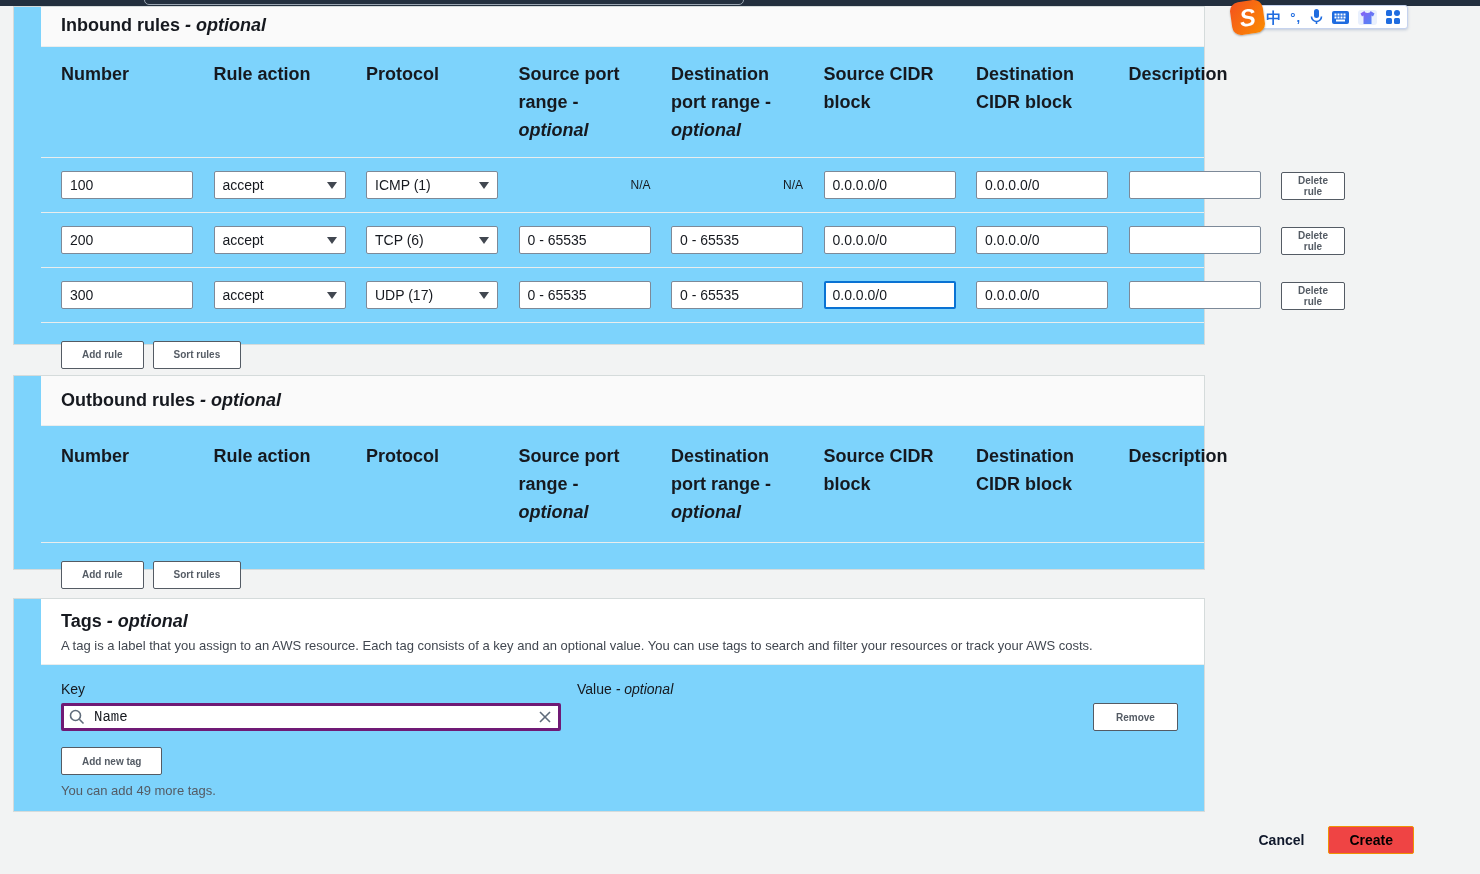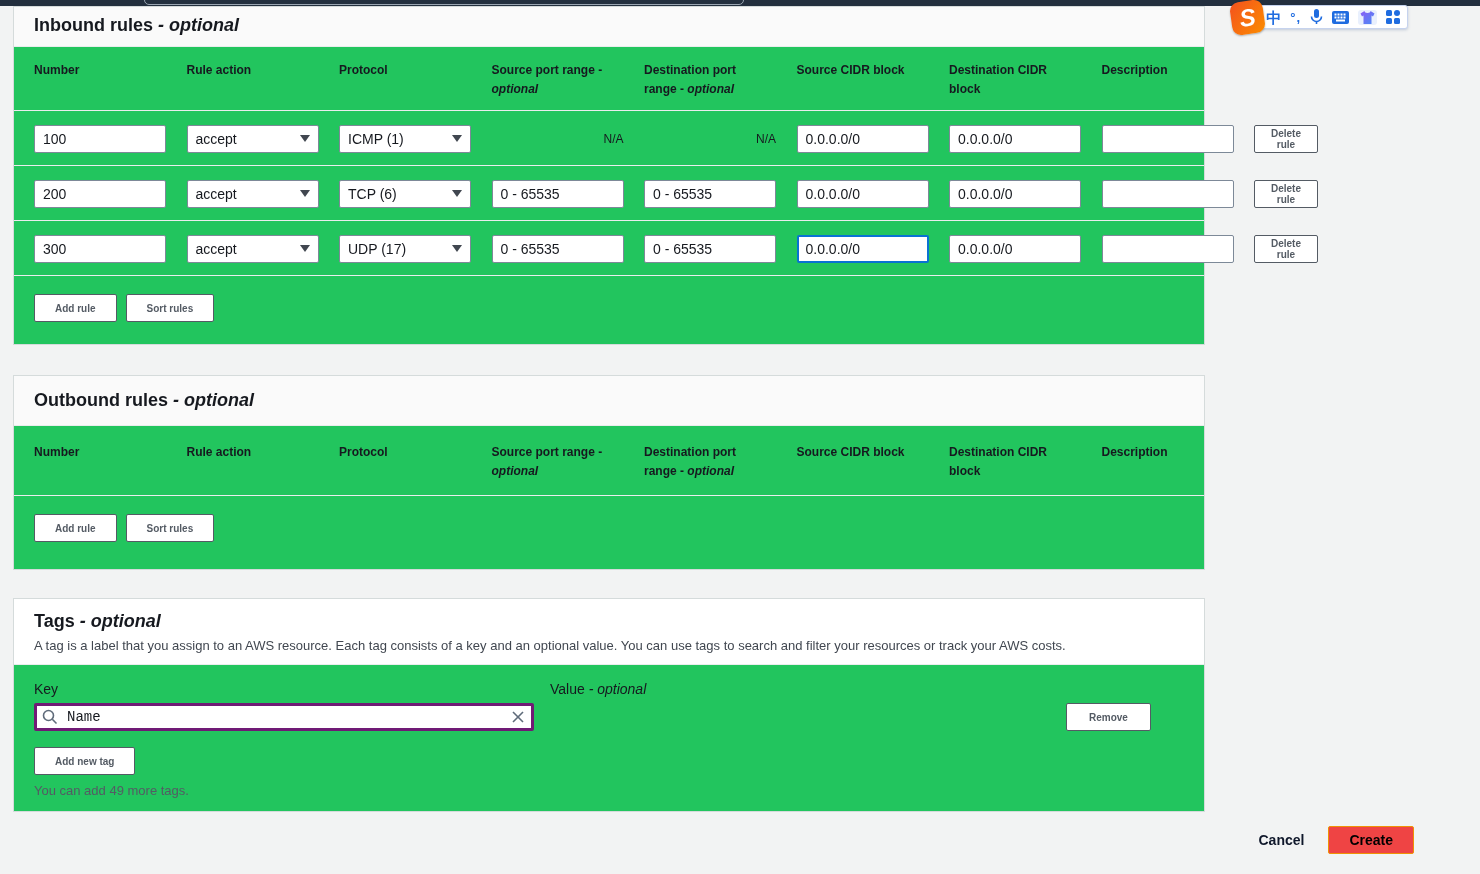--- a/index.html
+++ b/index.html
@@ -37,38 +37,38 @@
     box-shadow:0 1px 2px rgba(0,0,0,.3);
   }
   .ime-zh { color:#1f6ce0; font-weight:bold; font-size:15px; line-height:1; }
   .ime-punct { color:#1f6ce0; font-weight:bold; font-size:13px; letter-spacing:1px; line-height:1; }
   .ime-skin-wrap { background:#e9f0fd; border-radius:3px; padding:1px 2px; display:flex; align-items:center; }
   .ime-icon { display:flex; align-items:center; }
 
   
   .panel {
     position:absolute; left:13px; width:1192px;
-    background:#22c55e; border:1px solid #d5dbdb;
+    background:#7dd3fc; border:1px solid #d5dbdb;padding-left:27px;
   }
   .panel-header {
     background:#fafafa; border-bottom:1px solid #eaeded;
     padding:12px 20px;
   }
   .panel-title { font-size:18px; font-weight:700; color:#16191f; }
   .panel-title .opt { font-style:italic; margin-left:5px; }
   .panel-desc { font-size:13px; color:#414750; margin-top:6px; }
 
   
   .cols {
     display:grid;
     grid-template-columns:repeat(8,152.5px) 1fr;
     padding:14px 20px 12px 20px;
     border-bottom:1px solid #eaeded;
   }
-  .col-h { font-weight:700; font-size:12px; padding-right:26px; line-height:1.55; }
+  .col-h { font-weight:700; font-size:18px; padding-right:26px; line-height:1.55; }
   .col-h .it { font-style:italic; }
 
   .rule-row {
     display:grid;
     grid-template-columns:repeat(8,152.5px) 1fr;
     align-items:center;
     padding:13px 20px 12px 20px;
     border-bottom:1px solid #eaeded;
   }
 

